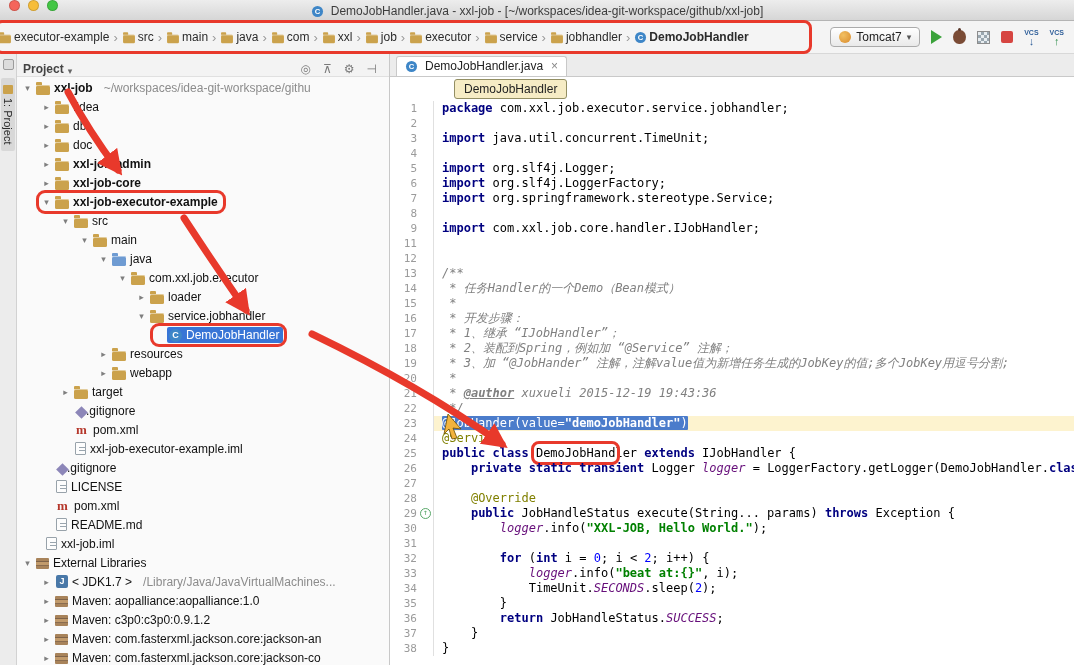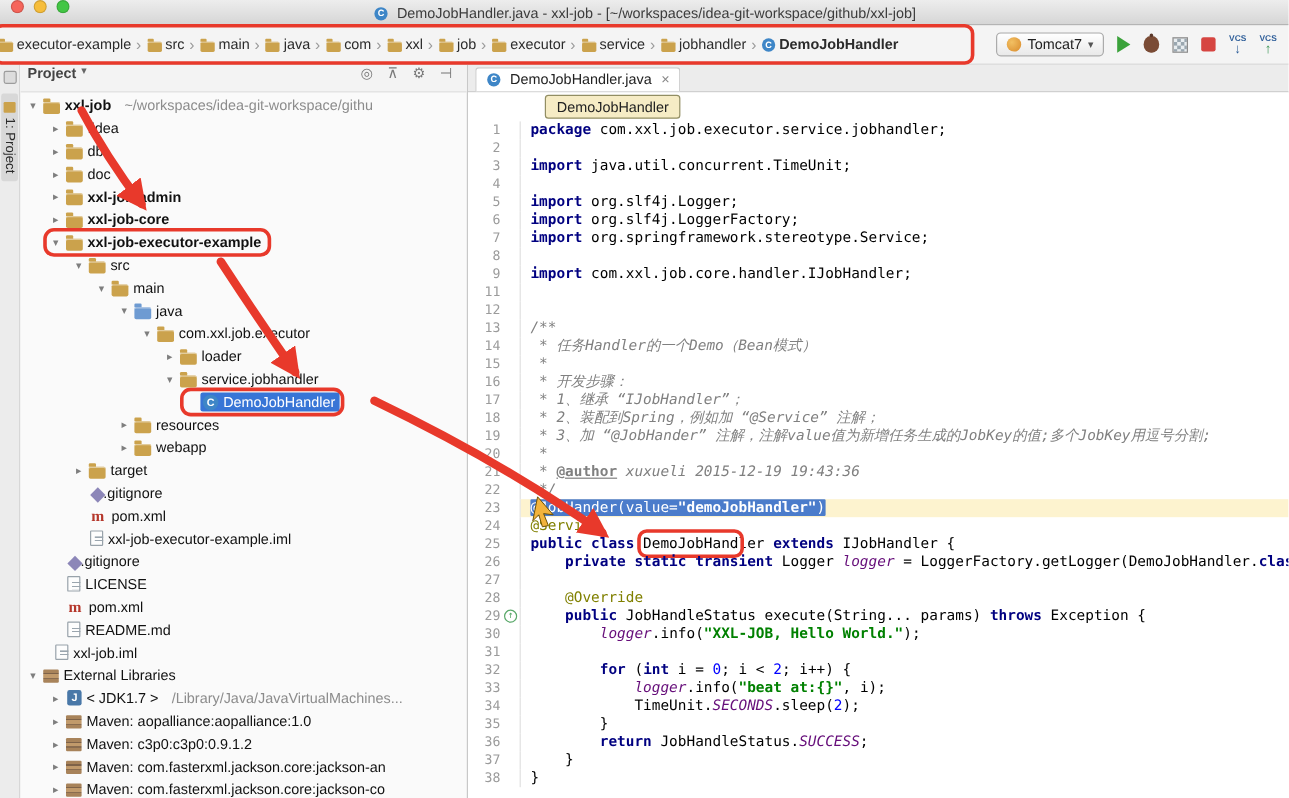--- a/index.html
+++ b/index.html
@@ -38,21 +38,21 @@
 .main{display:flex;height:611px}
 
 
 .stripe{width:17px;background:#ECECEC;border-right:1px solid #D2D2D2;display:flex;flex-direction:column;align-items:center;flex:none}
 .stripe-mini{width:11px;height:11px;border:1px solid #9C9C9C;border-radius:2px;margin:5px 0 8px;background:#DCDCDC}
 .stripe-tab{writing-mode:vertical-rl;font-size:11px;color:#2B2B2B;background:#D8D8D8;padding:7px 1px;border-radius:2px;display:flex;align-items:center;gap:4px}
 .sticon{width:10px;height:9px;background:#CBA24C;border-radius:1px}
 
 
 .panel{width:373px;background:#FAFAFA;border-right:1px solid #C8C8C8;display:flex;flex-direction:column;flex:none;overflow:hidden}
-.phead{height:23px;background:#F3F3F3;border-bottom:1px solid #E0E0E0;display:flex;align-items:flex-start;padding:0 6px;font-size:12px;color:#333;flex:none}
+.phead{height:23px;background:#F3F3F3;border-bottom:1px solid #E0E0E0;display:flex;align-items:flex-end;padding:0 6px;font-size:12px;color:#333;flex:none}
 .ptitle{font-weight:bold;color:#444}
 .pcaret{font-size:9px;color:#666;margin-left:4px}
 .flex1{flex:1}
 .phic{font-size:12px;color:#7A7A7A;margin:0 6px;cursor:default}
 .tree{flex:1;overflow:hidden;padding-top:1px}
 .trow{display:flex;align-items:center;height:19px;font-size:12px;white-space:nowrap;color:#111}
 .bwrap{display:flex;align-items:center}
 .bwrap.boxed{outline:3px solid #E8392B;outline-offset:1px;border-radius:5px}
 .swrap{display:flex;align-items:center;padding:1px 4px 1px 2px;border-radius:2px}
 .swrap.selected{background:#3875D6}
@@ -90,21 +90,21 @@
 .cline{display:flex;height:15px;line-height:15px;white-space:pre;font-family:"DejaVu Sans Mono",monospace;font-size:12px}
 .gut{width:44px;flex:none;display:flex;justify-content:flex-end;align-items:center;border-right:1px solid #E0E0E0;background:#FFF}
 .gnum{color:#9B9B9B;font-size:11px;width:26px;text-align:right;font-family:"DejaVu Sans Mono",monospace}
 .gslot{width:16px;height:15px;position:relative;flex:none}
 .ovr{position:absolute;left:3px;top:2px;width:11px;height:11px;border:1.5px solid #59A869;border-radius:50%;color:#59A869;font-size:8px;line-height:8px;text-align:center}
 .ctext{flex:1;padding-left:8px}
 .cline.caret .ctext{background:#FDF3CF}
 .sg-k{color:#000080;font-weight:bold}
 .sg-p{color:#000}
 .sg-c{color:#808080;font-style:italic}
-.sg-t{color:#808080;font-weight:bold;text-decoration:underline}
+.sg-t{color:#808080;font-style:italic;font-weight:bold;text-decoration:underline}
 .sg-a{color:#808000}
 .sg-s{color:#008000;font-weight:bold}
 .sg-n{color:#0000FF}
 .sg-f{color:#660E7A;font-style:italic}
 .sg-b{color:#000;outline:3px solid #E8392B;outline-offset:2px;border-radius:3px}
 .selbg{background:#4B7CCB;border-radius:1px}
 .selbg span{color:#FFF !important}
 
 
 .overlay{position:absolute;left:0;top:0;width:1074px;height:665px;pointer-events:none;z-index:40}

